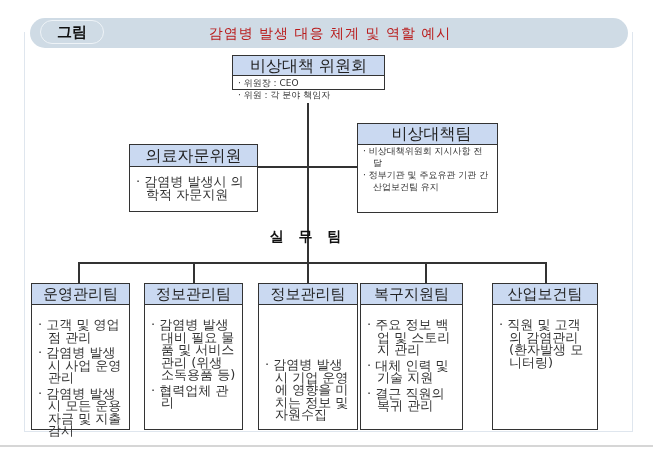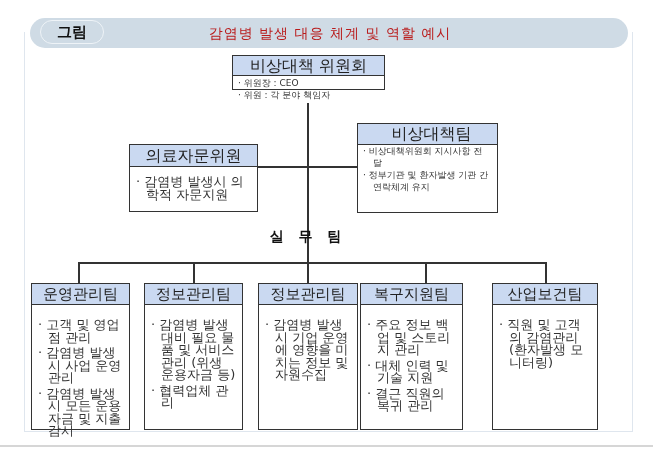--- a/index.html
+++ b/index.html
@@ -62,21 +62,21 @@
         <li>감염병 발생시 의학적 자문지원</li>
       </ul>
   </div>
 </div>
 
 <div class="box" style="left:357px;top:123px;width:141px;height:90px;">
   <div class="hdr" style="font-size:16px;height:20px;line-height:20px;padding-left:8px;">비상대책팀</div>
   <div class="body" style="padding:1px 3px;font-size:9px;line-height:11.5px;">
     <ul>
       <li style="margin:0 6px 1px 0;">비상대책위원회 지시사항 전달</li>
-      <li style="margin:0;">정부기관 및 환자발생 기관 간 연락체계 유지</li>
+      <li style="margin:0;">정부기관 및 주요유관 기관 간 산업보건팀 유지</li>
     </ul>
   </div>
 </div>
 
 <div class="section-label">실 무 팀</div>
 
 <div class="box" style="left:31px;top:283px;width:99px;height:147px;">
   <div class="hdr" style="font-size:15px;height:20px;line-height:20px;">운영관리팀</div>
   <div class="body" style="padding:14px 4px 0 4px;">
     <ul>
@@ -84,29 +84,29 @@
       <li>감염병 발생시 사업 운영관리</li>
       <li>감염병 발생시 모든 운용자금 및 지출 감시</li>
     </ul>
   </div>
 </div>
 
 <div class="box" style="left:144px;top:283px;width:99px;height:147px;">
   <div class="hdr" style="font-size:15px;height:20px;line-height:20px;">정보관리팀</div>
   <div class="body" style="padding:14px 4px 0 4px;">
     <ul>
-      <li>감염병 발생 대비 필요 물품 및 서비스 관리 (위생 운용자금 등)</li>
+      <li>감염병 발생 대비 필요 물품 및 서비스 관리 (위생 소독용품 등)</li>
       <li>협력업체 관리</li>
     </ul>
   </div>
 </div>
 
 <div class="box" style="left:258px;top:283px;width:100px;height:147px;">
   <div class="hdr" style="font-size:15px;height:20px;line-height:20px;">정보관리팀</div>
-  <div class="body" style="padding:14px 4px 0 4px;">
+  <div class="body" style="padding:14px 4px 0 4px;margin-top:40px;">
     <ul>
       <li>감염병 발생시 기업 운영에 영향을 미치는 정보 및 자원수집</li>
     </ul>
   </div>
 </div>
 
 <div class="box" style="left:360px;top:283px;width:103px;height:147px;">
   <div class="hdr" style="font-size:15px;height:20px;line-height:20px;">복구지원팀</div>
   <div class="body" style="padding:14px 4px 0 4px;">
     <ul>

